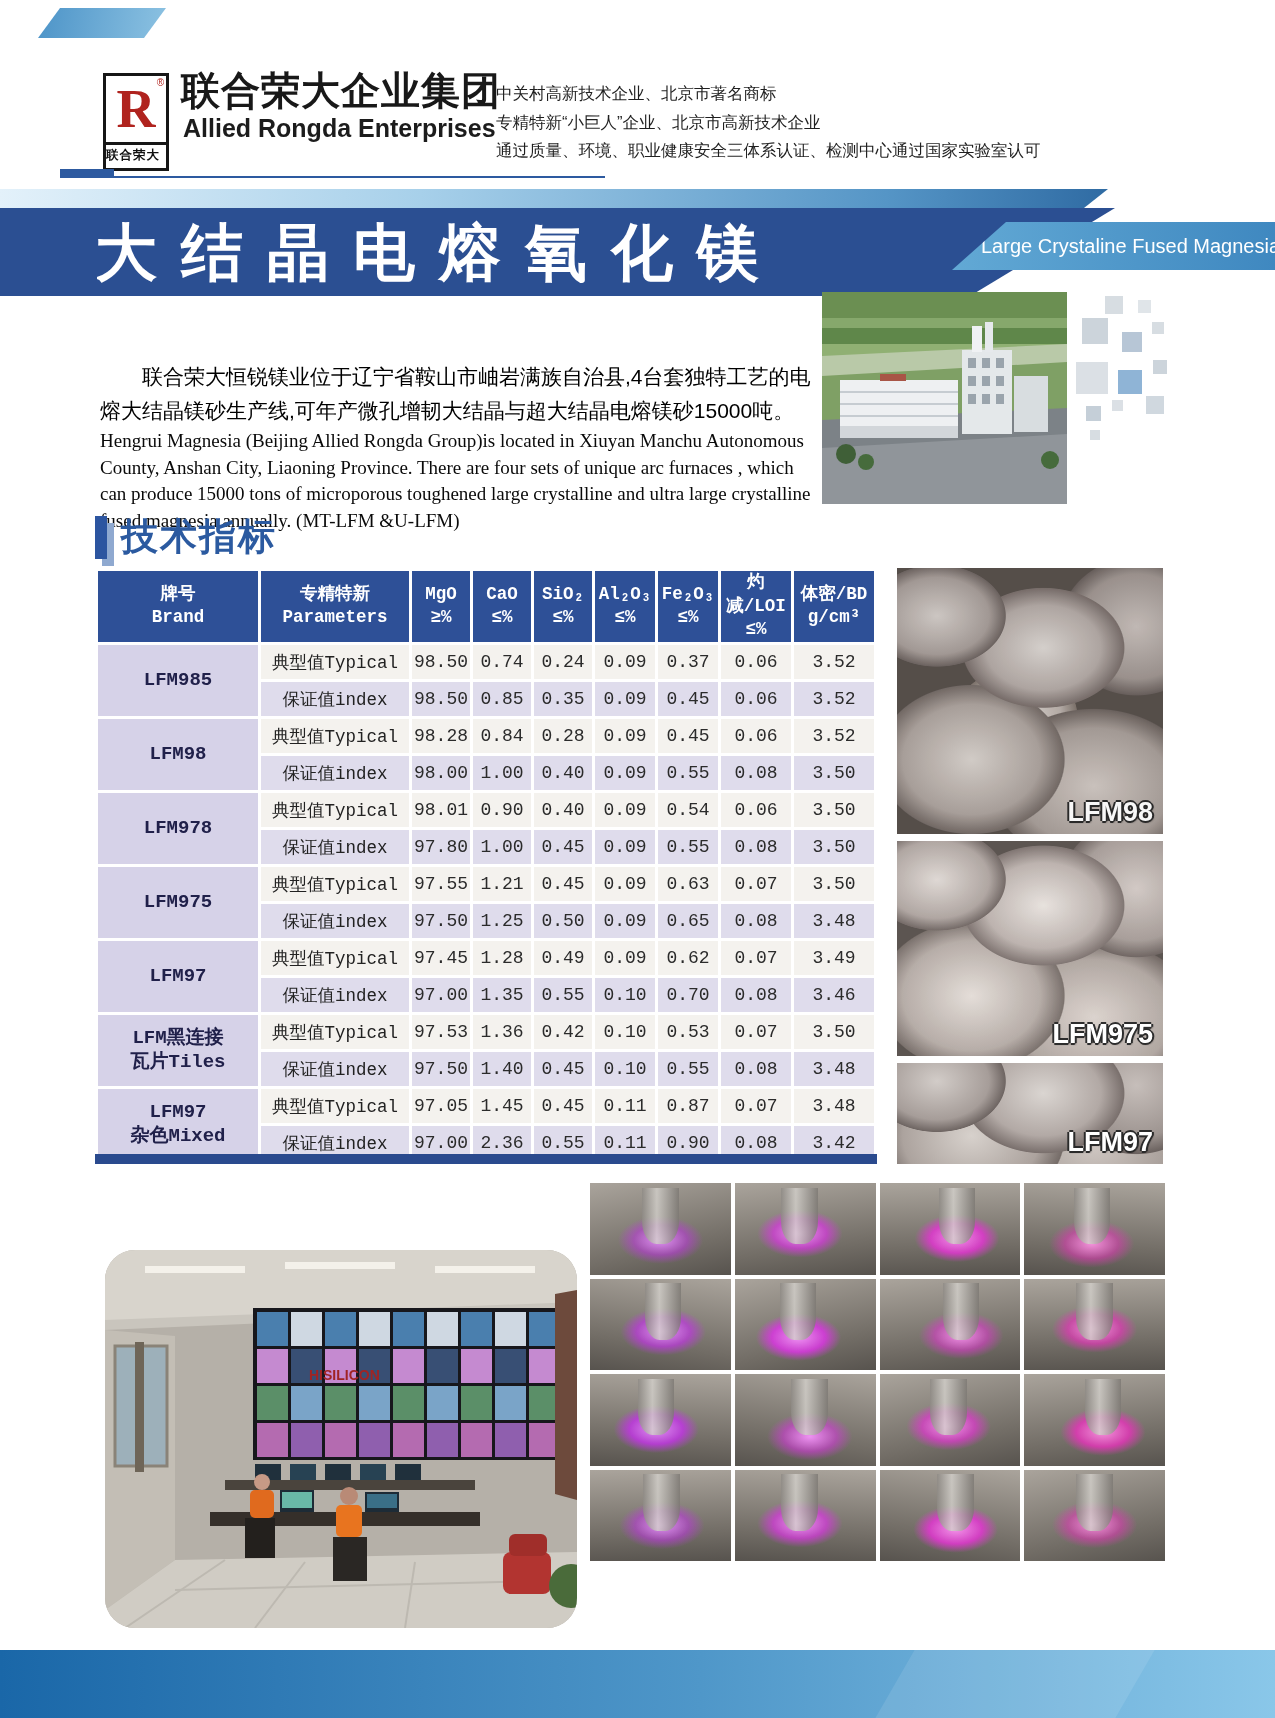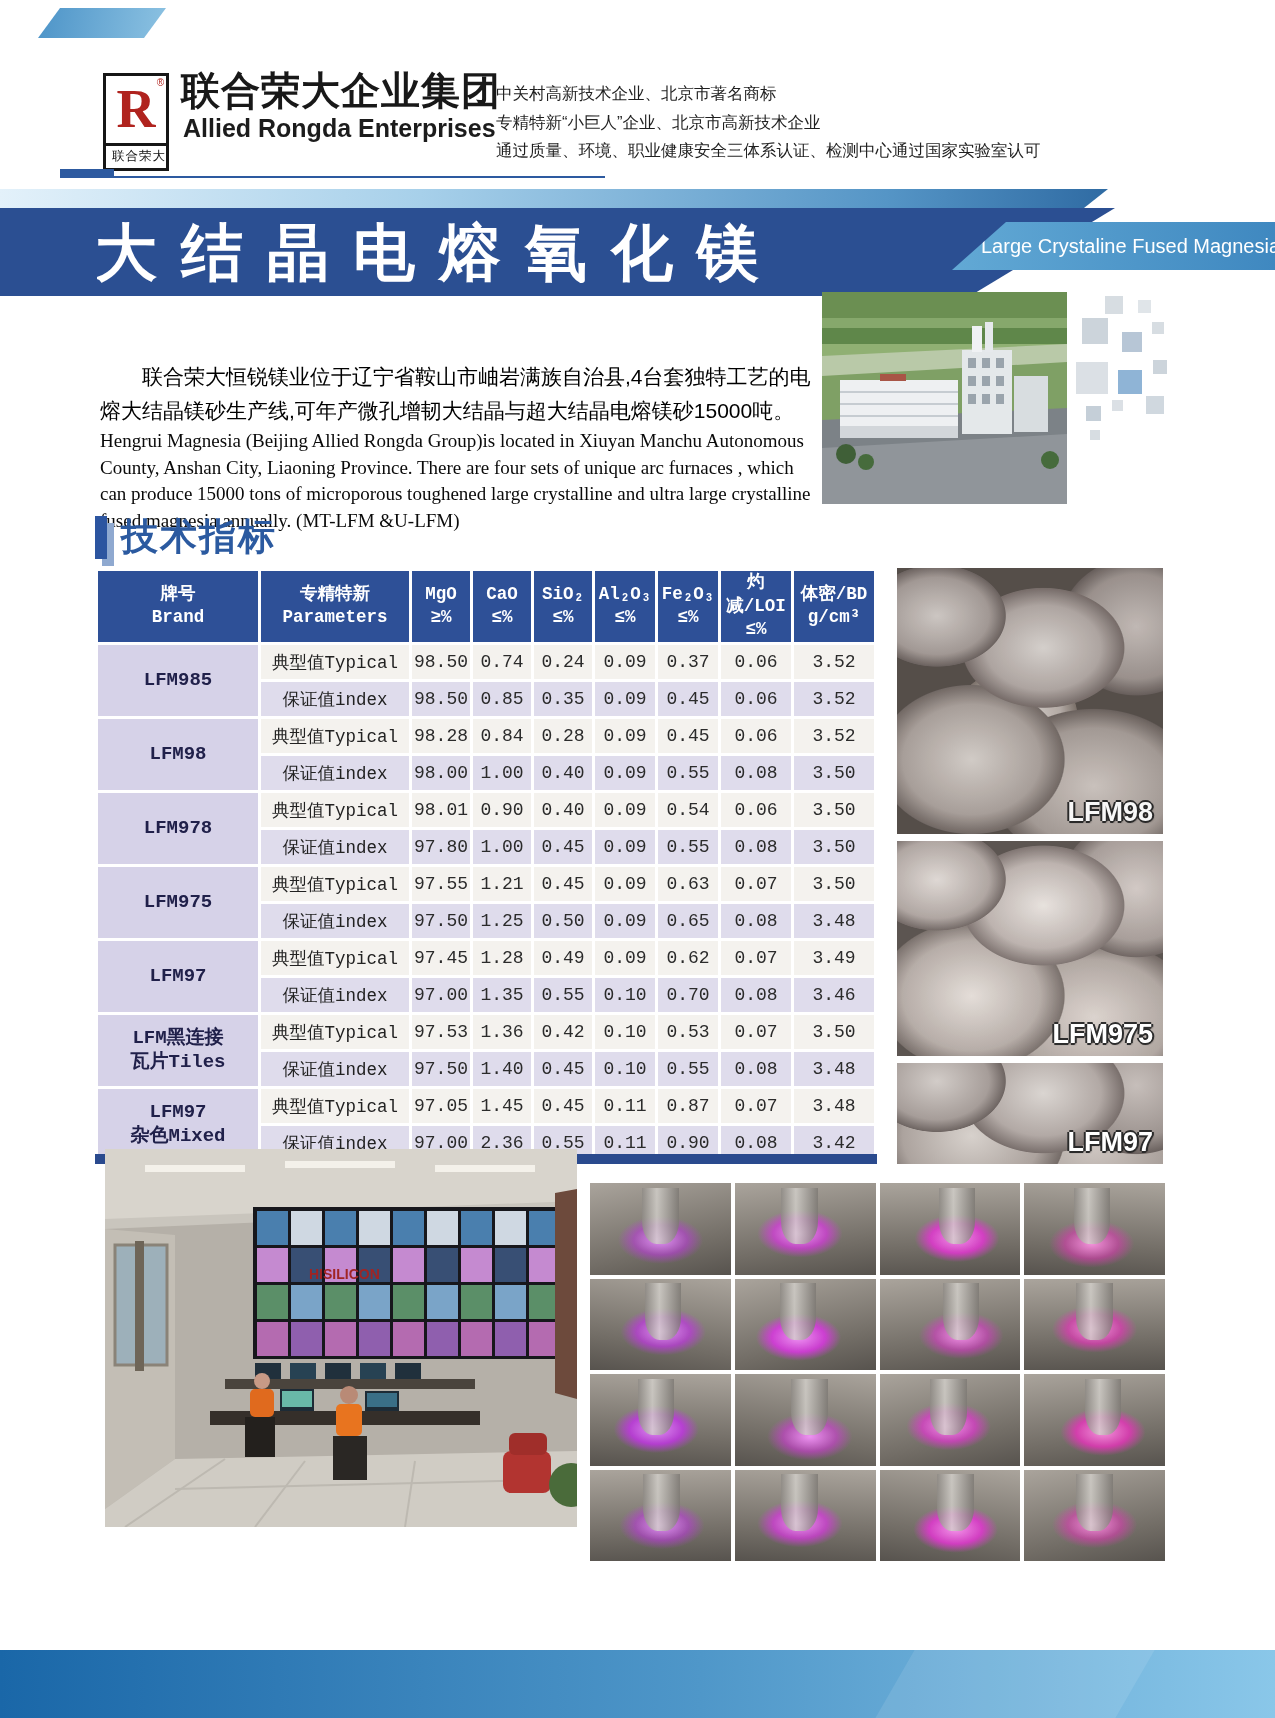--- a/index.html
+++ b/index.html
@@ -12,22 +12,22 @@
     clip-path:polygon(22px 0,100% 0,calc(100% - 22px) 100%,0 100%);}
   .deco-block{position:absolute;left:60px;top:169px;width:54px;height:9px;background:#2d5aa0;}
   .deco-line{position:absolute;left:60px;top:176px;width:545px;height:2px;background:#2d5aa0;}
 
   
   .logo-box{position:absolute;left:103px;top:73px;width:60px;height:92px;border:3px solid #161616;
     display:flex;flex-direction:column;background:#fff;}
   .logo-mark{flex:1;position:relative;text-align:center;}
   .logo-r{font-family:"Liberation Serif",serif;font-size:54px;font-weight:bold;color:#b0231e;line-height:66px;}
   .logo-reg{position:absolute;top:1px;right:2px;font-size:10px;color:#b0231e;}
-  .logo-label{border-top:3px solid #161616;font-size:12.5px;font-weight:normal;color:#111;
-    text-align:right;padding:2px 0 3px;letter-spacing:1px;}
+  .logo-label{border-top:3px solid #161616;font-size:12.5px;font-weight:bold;color:#111;
+    text-align:left;padding:2px 0 13px;letter-spacing:1px;}
   .company-cn{position:absolute;left:181px;top:64px;font-size:39px;font-weight:900;color:#181818;letter-spacing:1px;}
   .company-en{position:absolute;left:183px;top:114px;font-size:25px;font-weight:bold;color:#1c1c1c;}
   .credentials{position:absolute;left:496px;top:79px;font-size:16.5px;color:#1f1f1f;line-height:28.5px;}
 
   
   .banner-stripe{position:absolute;left:0;top:189px;width:1108px;height:19px;
     background:linear-gradient(90deg,#e3f1fa 0%,#a7d0ea 38%,#5595c6 80%,#2f6ba3 100%);
     clip-path:polygon(0 0,100% 0,calc(100% - 24px) 100%,0 100%);}
   .banner-main{position:absolute;left:0;top:208px;width:1115px;height:88px;background:#2b4f92;
     clip-path:polygon(0 0,100% 0,87% 100%,0 100%);}
@@ -79,21 +79,21 @@
       radial-gradient(140px 105px at 74% 82%,#cfc7c2 0%,#a79e99 55%,#6e6561 73%,rgba(0,0,0,0) 74%),
       radial-gradient(80px 60px at 45% 55%,#e2ddd8 0%,#b8afaa 55%,#80766f 75%,rgba(0,0,0,0) 76%),
       #57504c;}
   .rock1{top:568px;height:266px;filter:saturate(1.05) brightness(.97);}
   .rock2{top:841px;height:215px;filter:brightness(1.06);}
   .rock3{top:1063px;height:101px;}
   .rock-label{position:absolute;right:10px;bottom:6px;font-size:27px;font-weight:900;color:#fff;
     text-shadow:-2px 0 0 #2a2a2a,2px 0 0 #2a2a2a,0 -2px 0 #2a2a2a,0 2px 0 #2a2a2a,1px 1px 2px #000;}
 
   
-  .control-room{position:absolute;left:105px;top:1149px;width:472px;height:378px;overflow:hidden;}
+  .control-room{position:absolute;left:105px;top:1250px;width:472px;height:378px;overflow:hidden;border-radius:30px;}
   .camera-grid{position:absolute;left:590px;top:1183px;width:575px;height:378px;
     display:grid;grid-template-columns:repeat(4,1fr);grid-template-rows:repeat(4,1fr);gap:4px;}
   .cam{position:relative;overflow:hidden;}
   .cam-col{position:absolute;top:5%;width:26%;height:62%;opacity:.8;border-radius:0 0 40% 40%;
     background:linear-gradient(90deg,#8e8a85,#d4d1cc 40%,#7c7873);}
 
   
   .captions{position:absolute;left:0;top:1570px;width:1275px;text-align:center;color:#111;}
   .caption-cn{font-size:21px;line-height:26px;}
   .caption-en{font-size:20px;line-height:25px;}

